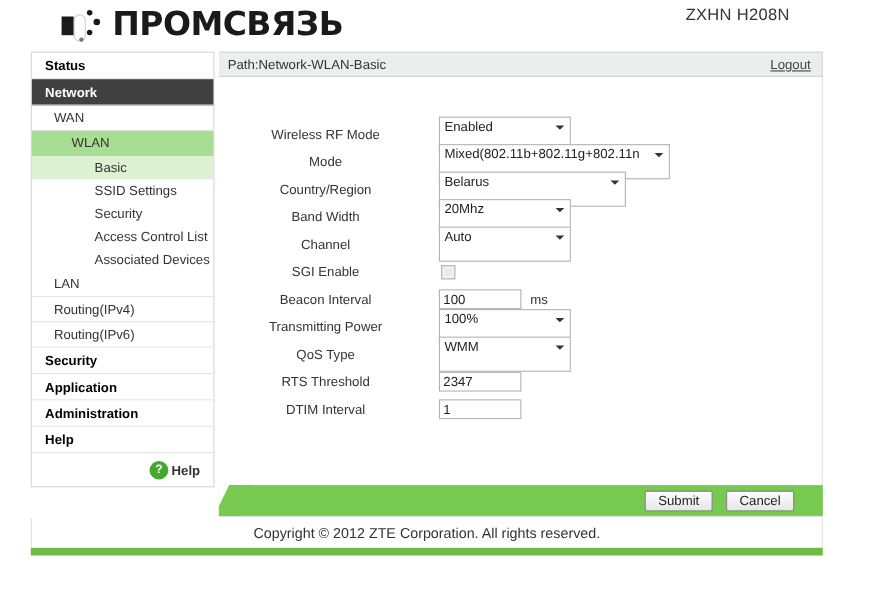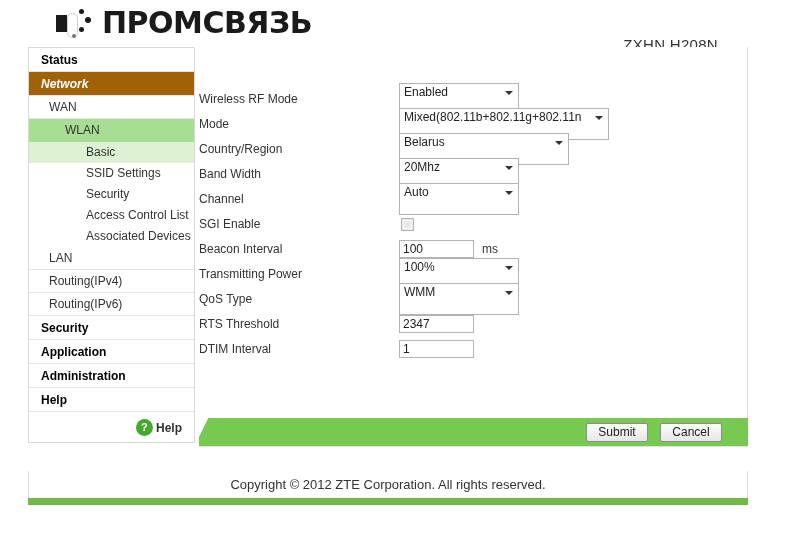--- a/index.html
+++ b/index.html
@@ -87,21 +87,21 @@
   .logo-text {
     font-family: "DejaVu Sans", sans-serif;
     font-size: 30px;
     font-weight: bold;
     letter-spacing: -0.5px;
     color: #1a1a1a;
     line-height: 34px;
   }
   .model-name {
     position: absolute;
-    right: 72px; top: 36px;
+    right: 72px; top: 5px;
     font-family: "Liberation Sans", sans-serif;
     font-size: 15px;
     color: #333333;
     letter-spacing: 0.3px;
   }
 
   
   .frame {
     position: absolute;
     left: 28px; top: 47px;
@@ -131,23 +131,22 @@
   }
   .nav-item.top {
     font-weight: bold;
     font-size: 12px;
     color: #000000;
     padding-left: 12px;
     height: 24px;
     line-height: 24px;
   }
   .nav-item.top.active {
-    background: #a16207;
+    background: #404040;
     color: #ffffff;
-    font-style: italic;
   }
   .nav-item.lvl2 {
     padding-left: 36px;
     font-size: 12px;
     color: #333333;
     border-bottom: none;
   }
   .nav-item.lvl2.active {
     background: #a8dd94;
   }
@@ -243,21 +242,21 @@
     width: 100%;
   }
   .row {
     display: flex;
     align-items: center;
     height: 24px;
     margin-bottom: 1px;
   }
   .row .lbl {
     width: 200px;
-    text-align: left;
+    text-align: center;
     padding-right: 6px;
     font-size: 12px;
     color: #333333;
     box-sizing: border-box;
   }
   .ctrl-select {
     height: 32px;
     border: 1px solid #b3b3b3;
     background: #ffffff;
     box-sizing: border-box;
@@ -454,20 +453,24 @@
       <div class="help-block">
         <span class="help-inline">
           <span class="help-circle">?</span>
           <span class="help-label">Help</span>
         </span>
       </div>
     </div>
 
     <div class="main">
 
+      <div class="pathbar">
+        <div class="path-text">Path:Network-WLAN-Basic</div>
+        <div class="logout-link">Logout</div>
+      </div>
 
       <div class="content">
 
         <div class="form">
 
           <div class="row">
             <div class="lbl">Wireless RF Mode</div>
             <div class="ctrl-select w120">
               <span>Enabled</span>
               <span class="arrow"></span>

